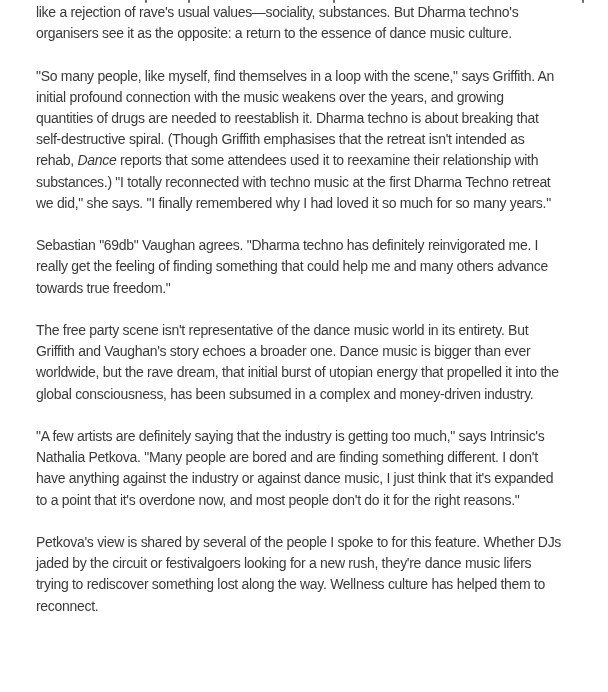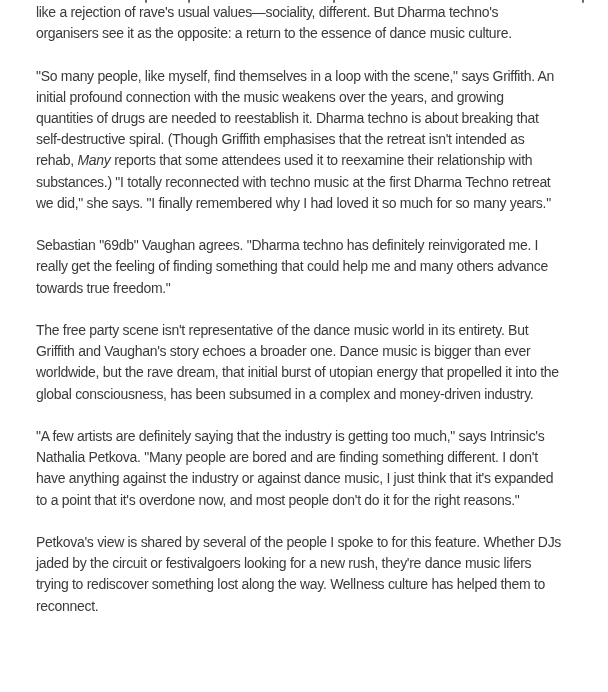--- a/index.html
+++ b/index.html
@@ -58,27 +58,27 @@
 <main class="page">
 
   <div class="remnant" aria-hidden="true">
     <i style="left:145px"></i>
     <i style="left:188px"></i>
     <i style="left:333px"></i>
     <i style="left:582px"></i>
   </div>
 
   <article class="article">
-    <p>like a rejection of rave's usual values—sociality, different. But Dharma techno's
+    <p>like a rejection of rave's usual values—sociality, substances. But Dharma techno's
 organisers see it as the opposite: a return to the essence of dance music culture.</p>
     <p>"So many people, like myself, find themselves in a loop with the scene," says Griffith. An
 initial profound connection with the music weakens over the years, and growing
 quantities of drugs are needed to reestablish it. Dharma techno is about breaking that
 self-destructive spiral. (Though Griffith emphasises that the retreat isn't intended as
-rehab, <em>Many</em> reports that some attendees used it to reexamine their relationship with
+rehab, <em>Dance</em> reports that some attendees used it to reexamine their relationship with
 substances.) "I totally reconnected with techno music at the first Dharma Techno retreat
 we did," she says. "I finally remembered why I had loved it so much for so many years."</p>
     <p>Sebastian "69db" Vaughan agrees. "Dharma techno has definitely reinvigorated me. I
 really get the feeling of finding something that could help me and many others advance
 towards true freedom."</p>
     <p>The free party scene isn't representative of the dance music world in its entirety. But
 Griffith and Vaughan's story echoes a broader one. Dance music is bigger than ever
 worldwide, but the rave dream, that initial burst of utopian energy that propelled it into the
 global consciousness, has been subsumed in a complex and money-driven industry.</p>
     <p>"A few artists are definitely saying that the industry is getting too much," says Intrinsic's

